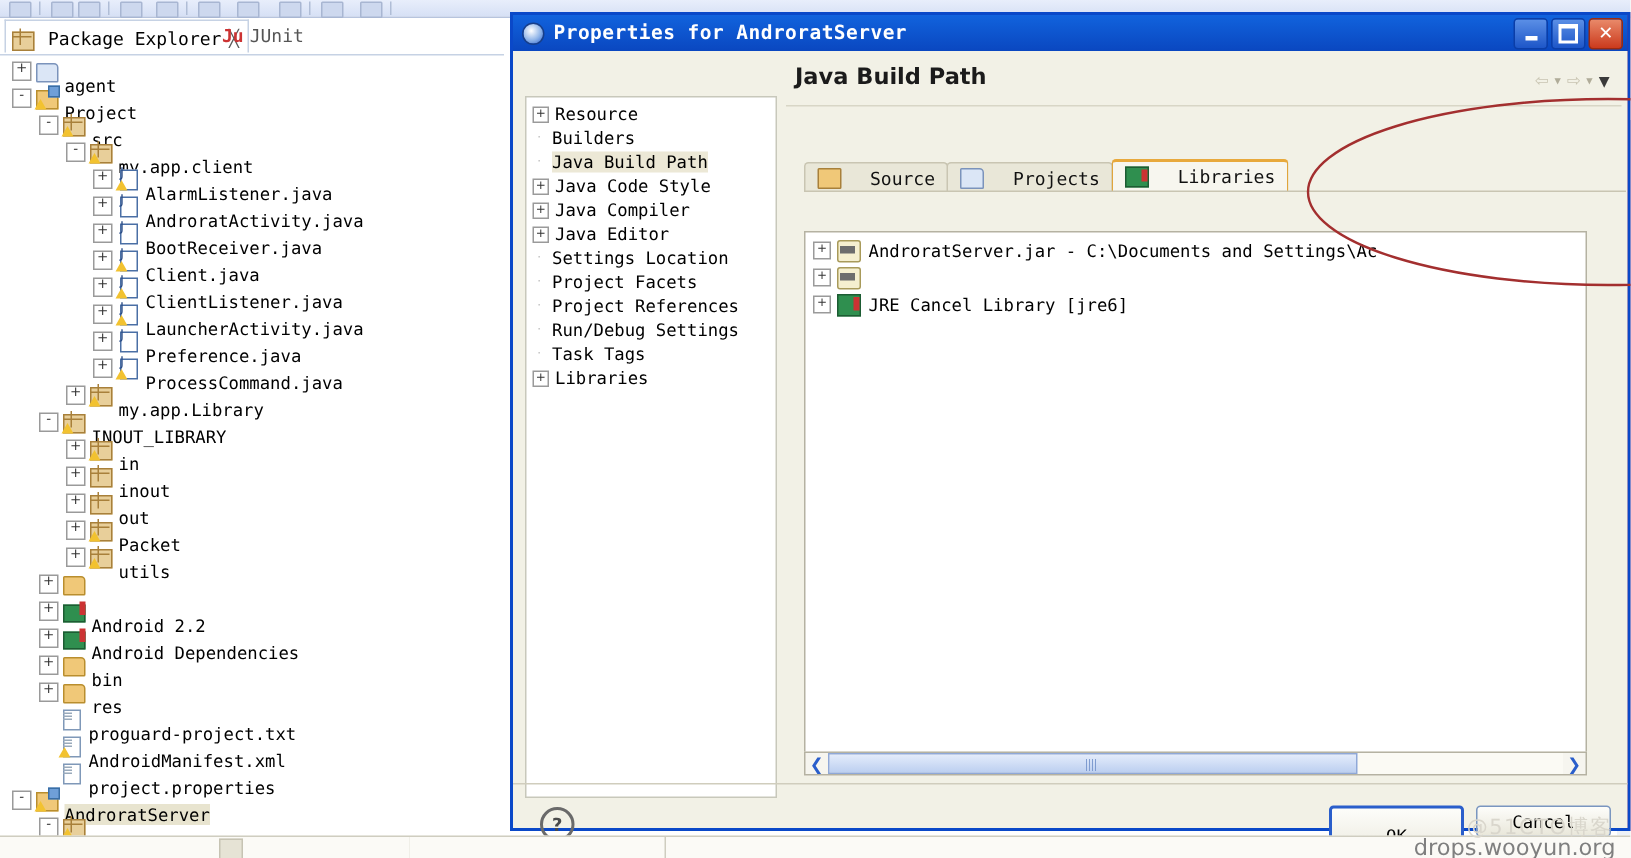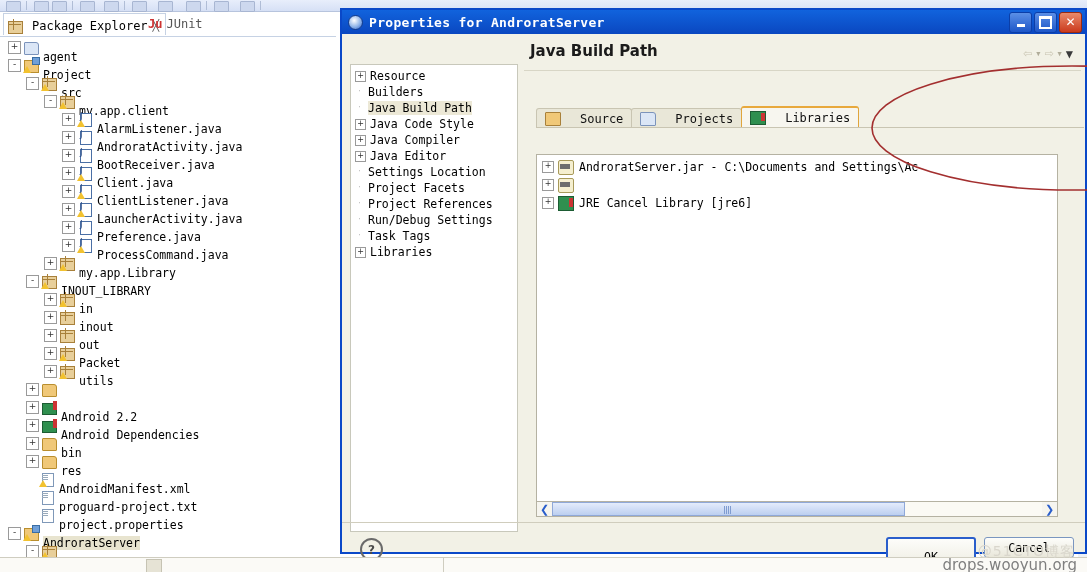--- a/index.html
+++ b/index.html
@@ -403,30 +403,30 @@
         <span class="tw">+</span>
         <span class="ticon">
           <span class="ic-folder" style="display: block;"></span>
         </span>
         <span class="tlabel">res</span>
       </div>
       <div class="trow" style="padding-left: 26px;">
         <span class="tw none"></span>
         <span class="ticon">
           <span class="ic-file" style="display: block;"></span>
+        </span>
+        <span class="tlabel">proguard-project.txt</span>
+      </div>
+      <div class="trow" style="padding-left: 26px;">
+        <span class="tw none"></span>
+        <span class="ticon">
+          <span class="ic-file" style="display: block;"></span>
           <span class="warnbadge"></span>
         </span>
         <span class="tlabel">AndroidManifest.xml</span>
-      </div>
-      <div class="trow" style="padding-left: 26px;">
-        <span class="tw none"></span>
-        <span class="ticon">
-          <span class="ic-file" style="display: block;"></span>
-        </span>
-        <span class="tlabel">proguard-project.txt</span>
       </div>
       <div class="trow" style="padding-left: 26px;">
         <span class="tw none"></span>
         <span class="ticon">
           <span class="ic-file" style="display: block;"></span>
         </span>
         <span class="tlabel">project.properties</span>
       </div>
       <div class="trow" style="padding-left: 8px;">
         <span class="tw">-</span>

